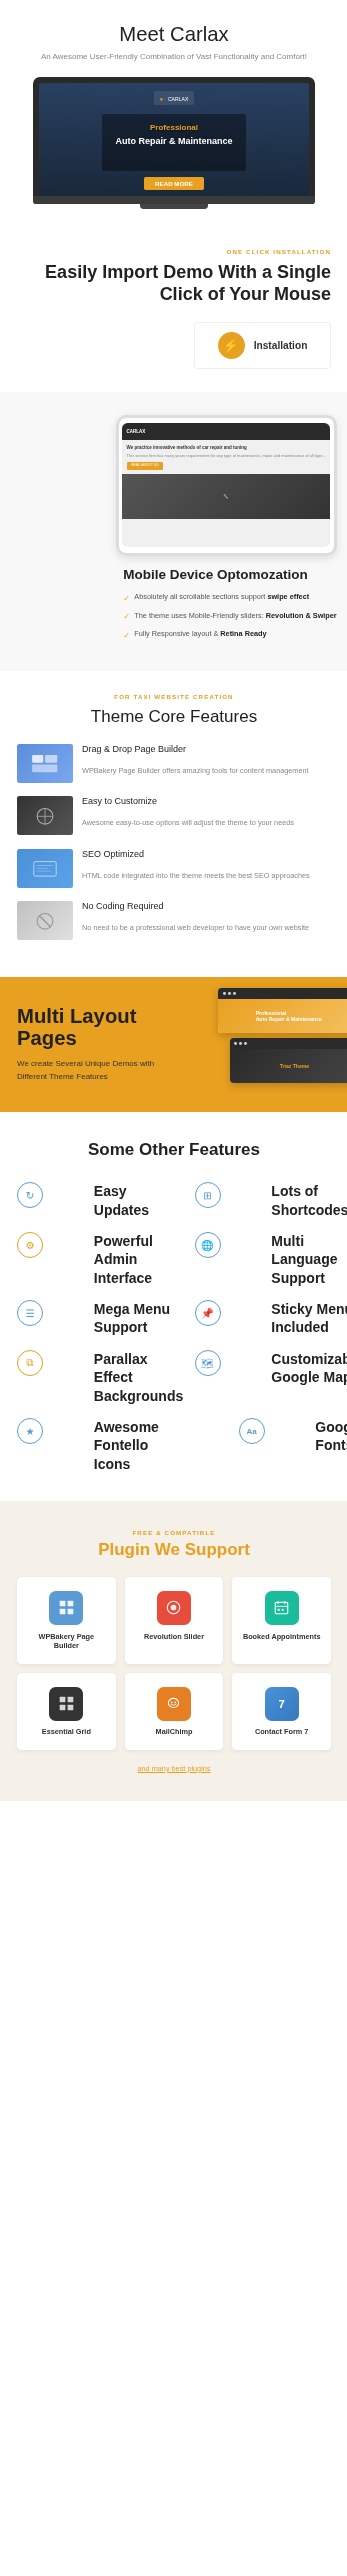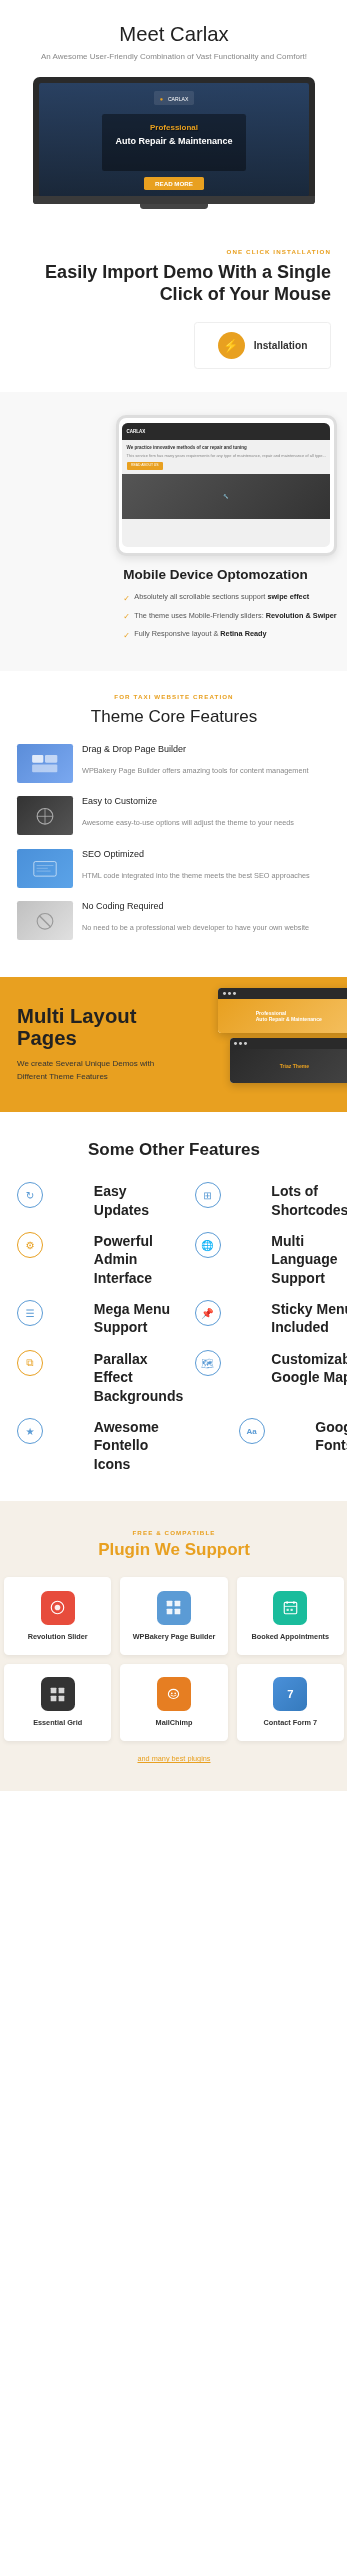--- a/index.html
+++ b/index.html
@@ -376,21 +376,21 @@
       font-size: 14px;
       font-weight: 800;
       color: #222;
       line-height: 1.3;
       padding-left: 44px;
     }
 
     
     .section-plugins {
       background: #f5f0e8;
-      padding: 28px 4px;
+      padding: 28px 17px;
       text-align: center;
     }
     .section-plugins .section-label {
       color: #e8a020;
       margin-bottom: 4.5px;
     }
     .section-plugins h2 {
       font-size: 17px;
       font-weight: 900;
       color: #e8a020;
@@ -694,39 +694,39 @@
 
   </div>
 </section>
 
 <section class="section-plugins">
   <div class="section-label">FREE &amp; COMPATIBLE</div>
   <h2>Plugin We Support</h2>
   <div class="plugins-grid">
 
     <div class="plugin-card">
-      <div class="plugin-icon red">
-        <svg width="17" height="17" viewBox="0 0 30 30">
-          <circle cx="15" cy="15" r="11" fill="none" stroke="white" stroke-width="2"></circle>
-          <circle cx="15" cy="15" r="5" fill="white" opacity="0.9"></circle>
-        </svg>
-      </div>
-      <h4>Revolution Slider</h4>
-    </div>
-
-    <div class="plugin-card">
       <div class="plugin-icon blue">
         <svg width="17" height="17" viewBox="0 0 30 30">
           <rect x="3" y="3" width="10" height="10" rx="1" fill="white" opacity="0.9"></rect>
           <rect x="17" y="3" width="10" height="10" rx="1" fill="white" opacity="0.9"></rect>
           <rect x="3" y="17" width="10" height="10" rx="1" fill="white" opacity="0.9"></rect>
           <rect x="17" y="17" width="10" height="10" rx="1" fill="white" opacity="0.9"></rect>
         </svg>
       </div>
       <h4>WPBakery Page Builder</h4>
+    </div>
+
+    <div class="plugin-card">
+      <div class="plugin-icon red">
+        <svg width="17" height="17" viewBox="0 0 30 30">
+          <circle cx="15" cy="15" r="11" fill="none" stroke="white" stroke-width="2"></circle>
+          <circle cx="15" cy="15" r="5" fill="white" opacity="0.9"></circle>
+        </svg>
+      </div>
+      <h4>Revolution Slider</h4>
     </div>
 
     <div class="plugin-card">
       <div class="plugin-icon teal">
         <svg width="17" height="17" viewBox="0 0 30 30">
           <rect x="4" y="6" width="22" height="20" rx="2" fill="none" stroke="white" stroke-width="2"></rect>
           <line x1="9" y1="4" x2="9" y2="9" stroke="white" stroke-width="2"></line>
           <line x1="21" y1="4" x2="21" y2="9" stroke="white" stroke-width="2"></line>
           <line x1="4" y1="13" x2="26" y2="13" stroke="white" stroke-width="1.5"></line>
           <rect x="8" y="17" width="4" height="4" rx="0.5" fill="white" opacity="0.8"></rect>

